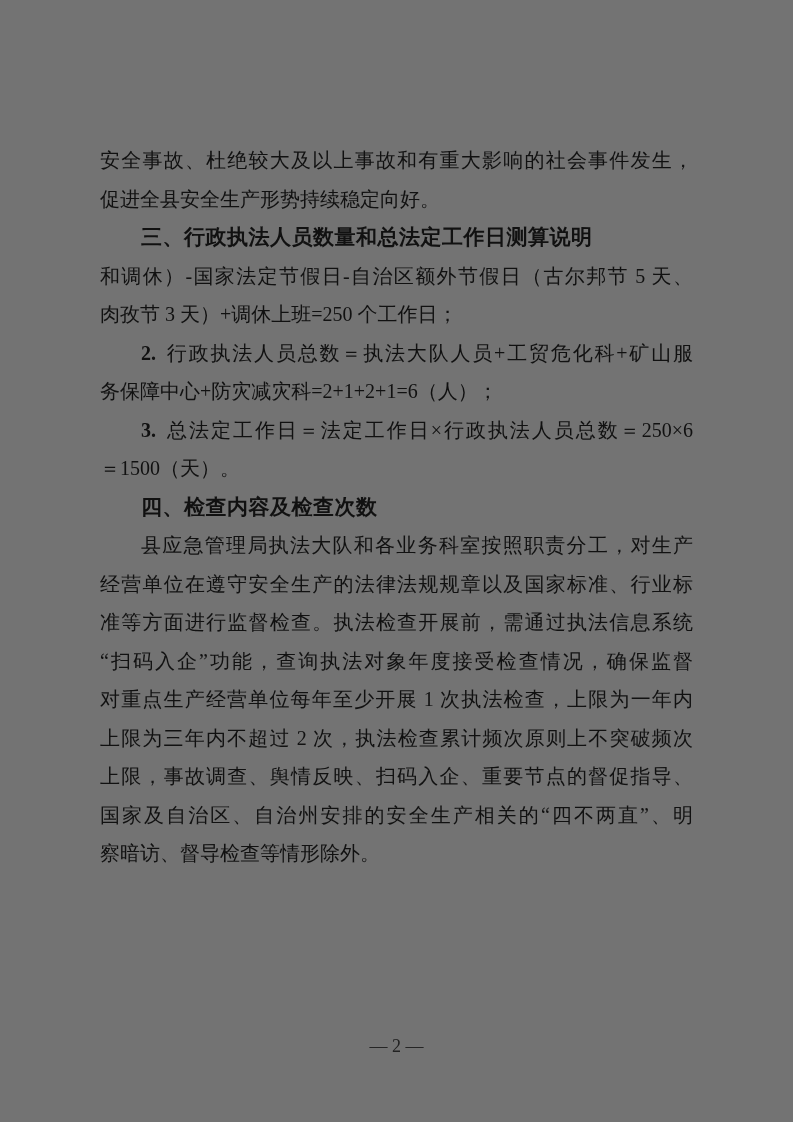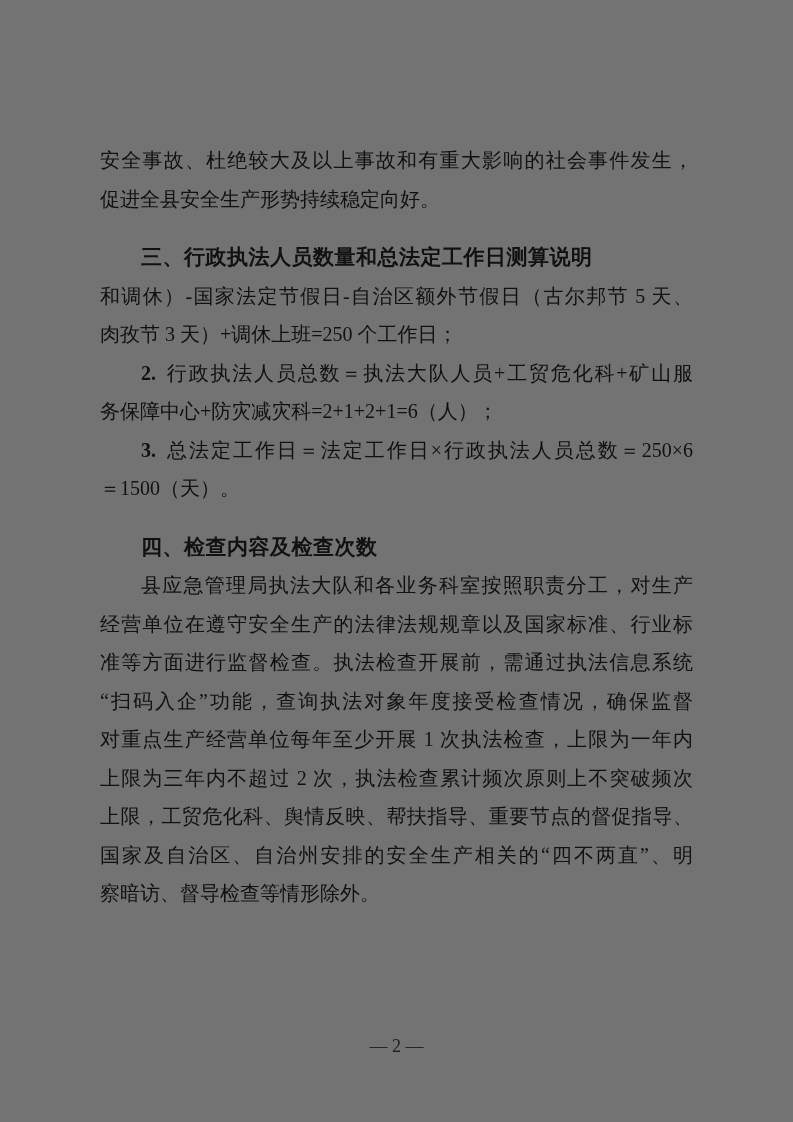--- a/index.html
+++ b/index.html
@@ -37,21 +37,20 @@
   .line.indent {
     padding-left: 41px;
   }
   .line.heading {
     font-family: "Liberation Sans", sans-serif;
     font-weight: bold;
     font-size: 21px;
     text-align: left;
     text-align-last: left;
     letter-spacing: 0.5px;
-    margin-top: 20px;
   }
   .num {
     font-weight: bold;
     margin-right: 0.45em;
   }
   .footer {
     position: absolute;
     left: 0;
     top: 1035px;
     width: 100%;
@@ -82,21 +81,21 @@
     <div class="line last">＝1500（天）。</div>
 
     <div class="line heading indent">四、检查内容及检查次数</div>
 
     <div class="line indent">县应急管理局执法大队和各业务科室按照职责分工，对生产</div>
     <div class="line">经营单位在遵守安全生产的法律法规规章以及国家标准、行业标</div>
     <div class="line">准等方面进行监督检查。执法检查开展前，需通过执法信息系统</div>
     <div class="line">“扫码入企”功能，查询执法对象年度接受检查情况，确保监督</div>
     <div class="line">对重点生产经营单位每年至少开展 1 次执法检查，上限为一年内</div>
     <div class="line">上限为三年内不超过 2 次，执法检查累计频次原则上不突破频次</div>
-    <div class="line">上限，工贸危化科、舆情反映、帮扶指导、重要节点的督促指导、</div>
+    <div class="line">上限，事故调查、舆情反映、扫码入企、重要节点的督促指导、</div>
     <div class="line">国家及自治区、自治州安排的安全生产相关的“四不两直”、明</div>
     <div class="line last">察暗访、督导检查等情形除外。</div>
 
   </div>
 
   <div class="footer">
     <span>— 2 —</span>
   </div>
 </div>
 

